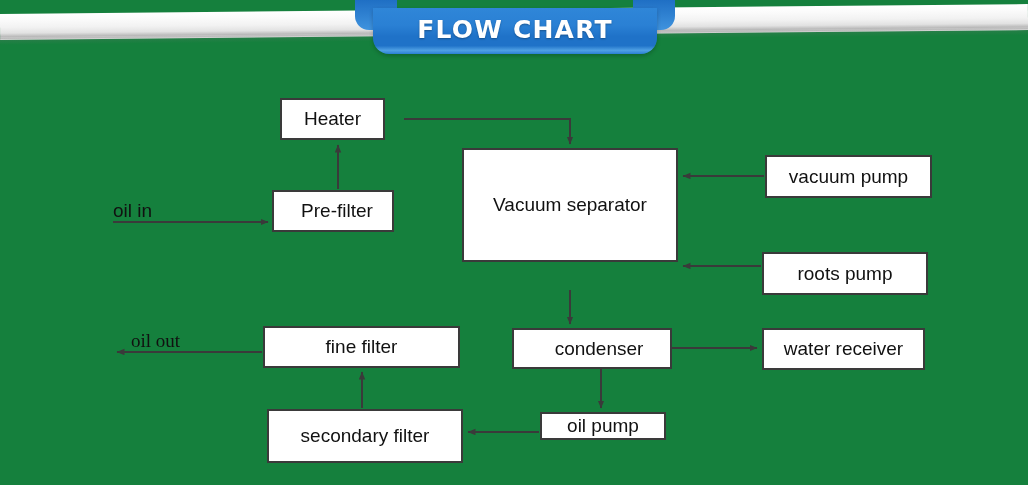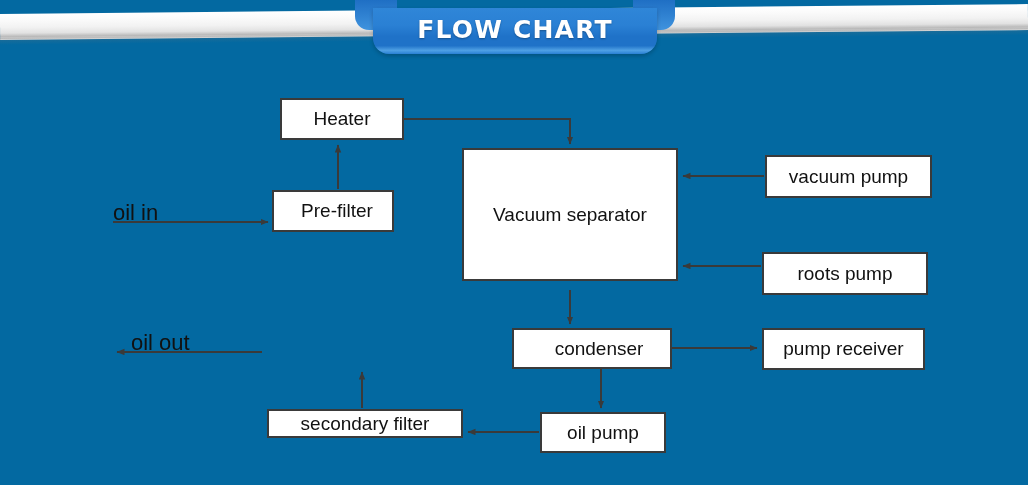--- a/index.html
+++ b/index.html
@@ -4,21 +4,21 @@
 <style>
   html, body {
     margin: 0;
     padding: 0;
     background: #ffffff;
   }
   #page {
     position: relative;
     width: 1028px;
     height: 485px;
-    background: #0369a1;
+    background: #15803d;
     overflow: hidden;
     font-family: "Liberation Sans", sans-serif;
   }
 
   
   #header {
     position: absolute;
     left: 0; top: 0;
     width: 1028px;
     height: 62px;
@@ -121,21 +121,21 @@
     align-items: center;
     justify-content: center;
     color: #111111;
     font-size: 19px;
     font-family: "Liberation Sans", sans-serif;
     white-space: nowrap;
   }
   .flowlabel {
     position: absolute;
     color: #111111;
-    font-size: 22px;
+    font-size: 19px;
     font-family: "Liberation Sans", sans-serif;
     white-space: nowrap;
   }
 </style>
 </head>
 <body>
 
 <div id="page">
 
   <div id="header">
@@ -176,54 +176,57 @@
         <path d="M601,369 L601,408" marker-end="url(#ah)"></path>
 
         <path d="M539,432 L468,432" marker-end="url(#ah)"></path>
 
         <path d="M362,408 L362,372" marker-end="url(#ah)"></path>
 
         <path d="M262,352 L117,352" marker-end="url(#ah)"></path>
       </g>
     </svg>
 
-    <div class="node" style="left:280px; top:98px;  width:124px; height:42px;">
+    <div class="node" style="left:280px; top:98px;  width:105px; height:42px;">
       <span>Heater</span>
     </div>
 
     <div class="node" style="left:272px; top:190px; width:122px; height:42px;padding-left:8px;">
       <span>Pre-filter</span>
     </div>
 
-    <div class="node" style="left:462px; top:148px; width:216px; height:133px;">
+    <div class="node" style="left:462px; top:148px; width:216px; height:114px;">
       <span>Vacuum separator</span>
     </div>
 
     <div class="node" style="left:765px; top:155px; width:167px; height:43px;justify-content:center;">
       <span>vacuum pump</span>
     </div>
 
     <div class="node" style="left:762px; top:245px; width:166px; height:43px;margin-top:7px;">
       <span>roots pump</span>
     </div>
 
-
-    <div class="node" style="left:267px; top:409px; width:196px; height:29px;">
+    <div class="node" style="left:263px; top:326px; width:197px; height:42px;">
+      <span>fine filter</span>
+    </div>
+
+    <div class="node" style="left:267px; top:409px; width:196px; height:54px;">
       <span>secondary filter</span>
     </div>
 
     <div class="node" style="left:512px; top:328px; width:160px; height:41px;padding-left:14px;">
       <span>condenser</span>
     </div>
 
-    <div class="node" style="left:540px; top:412px; width:126px; height:41px;">
+    <div class="node" style="left:540px; top:412px; width:126px; height:28px;">
       <span>oil pump</span>
     </div>
 
     <div class="node" style="left:762px; top:328px; width:163px; height:42px;">
-      <span>pump receiver</span>
+      <span>water receiver</span>
     </div>
 
     <div class="flowlabel" style="left:113px; top:200px;">oil in</div>
-    <div class="flowlabel" style="left:131px; top:330px;">oil out</div>
+    <div class="flowlabel" style="left:131px; top:330px;font-family:Liberation Serif, serif;">oil out</div>
 
   </div>
 </div>
 
 </body></html>

